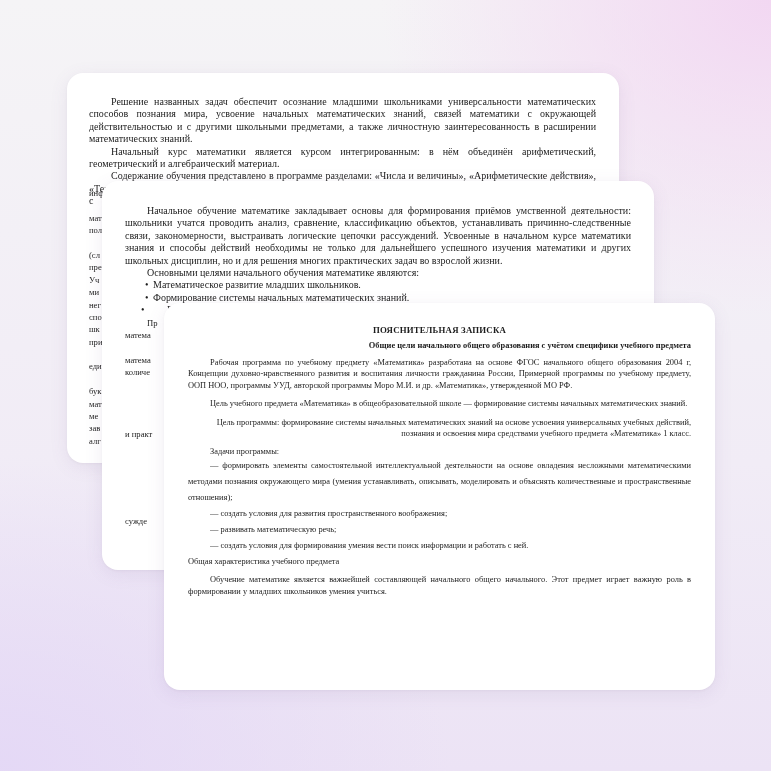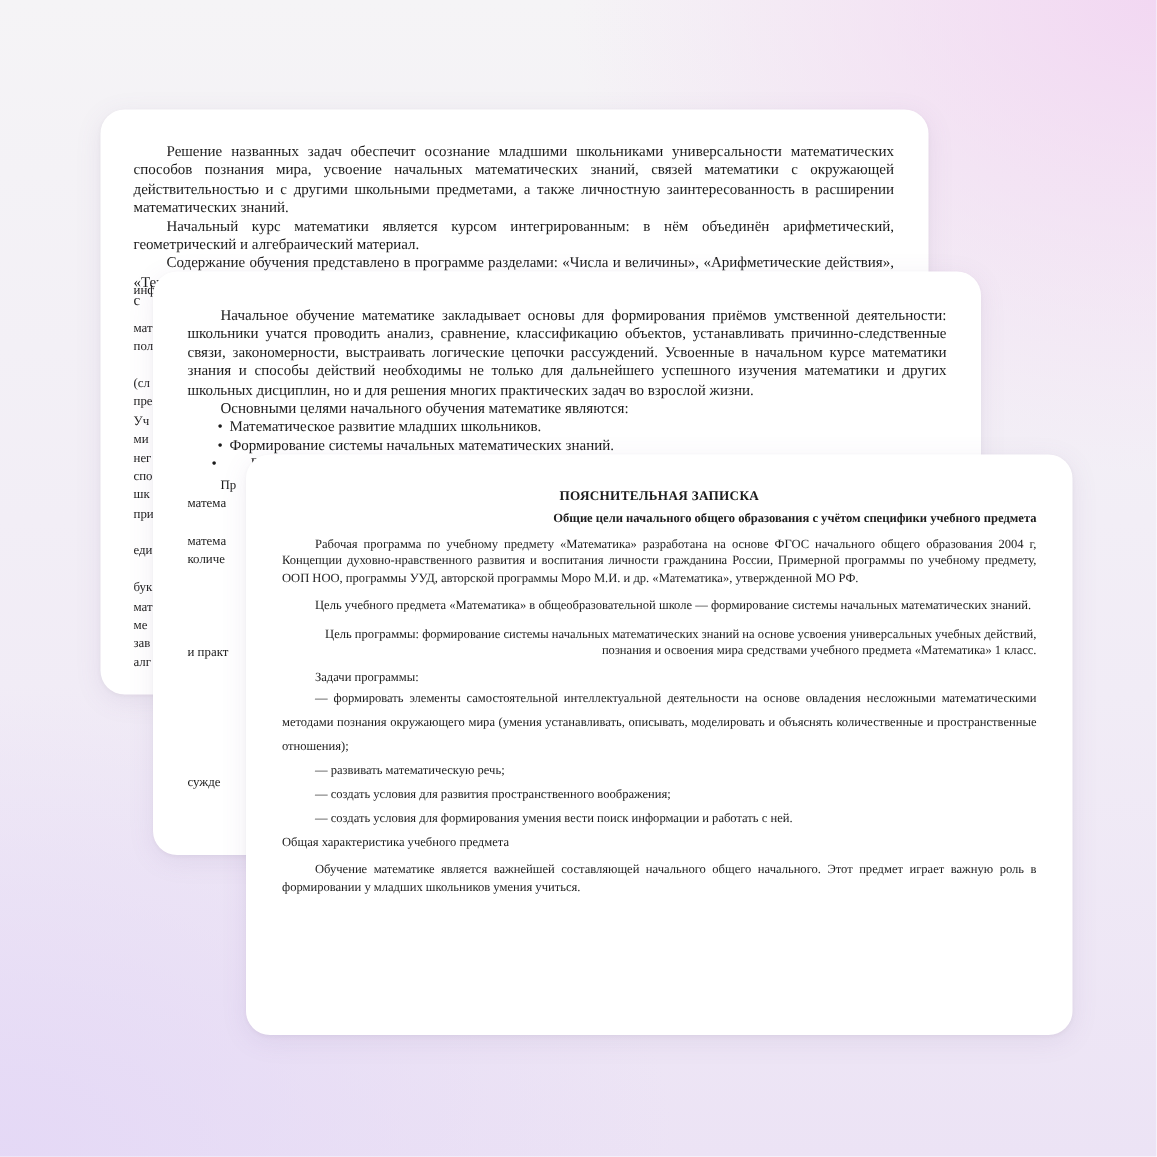--- a/index.html
+++ b/index.html
@@ -113,19 +113,19 @@
   <p class="txt ind">
     <span class="b">Цель</span><span> учебного предмета «Математика» в общеобразовательной школе — формирование системы начальных математических знаний.</span>
   </p>
   <div class="sp"></div>
   <p class="txt ind" style="text-align:right">
     <span class="b">Цель программы:</span><span> формирование системы начальных математических знаний на основе усвоения универсальных учебных действий, познания и освоения мира средствами учебного предмета «Математика» 1 класс.</span>
   </p>
   <div class="sp"></div>
   <p class="txt ind b">Задачи программы:</p>
   <p class="txt ind wide">— формировать элементы самостоятельной интеллектуальной деятельности на основе овладения несложными математическими методами познания окружающего мира (умения устанавливать, описывать, моделировать и объяснять количественные и пространственные отношения);</p>
+  <p class="txt ind wide">— создать условия для развития пространственного воображения;</p>
   <p class="txt ind wide">— развивать математическую речь;</p>
-  <p class="txt ind wide">— создать условия для развития пространственного воображения;</p>
   <p class="txt ind wide">— создать условия для формирования умения вести поиск информации и работать с ней.</p>
   <p class="txt center b" style="margin-top:2px">Общая характеристика учебного предмета</p>
   <div class="sp"></div>
   <p class="txt ind">Обучение математике является важнейшей составляющей начального общего начального. Этот предмет играет важную роль в формировании у младших школьников умения учиться.</p>
 </div>
 
 </body></html>

